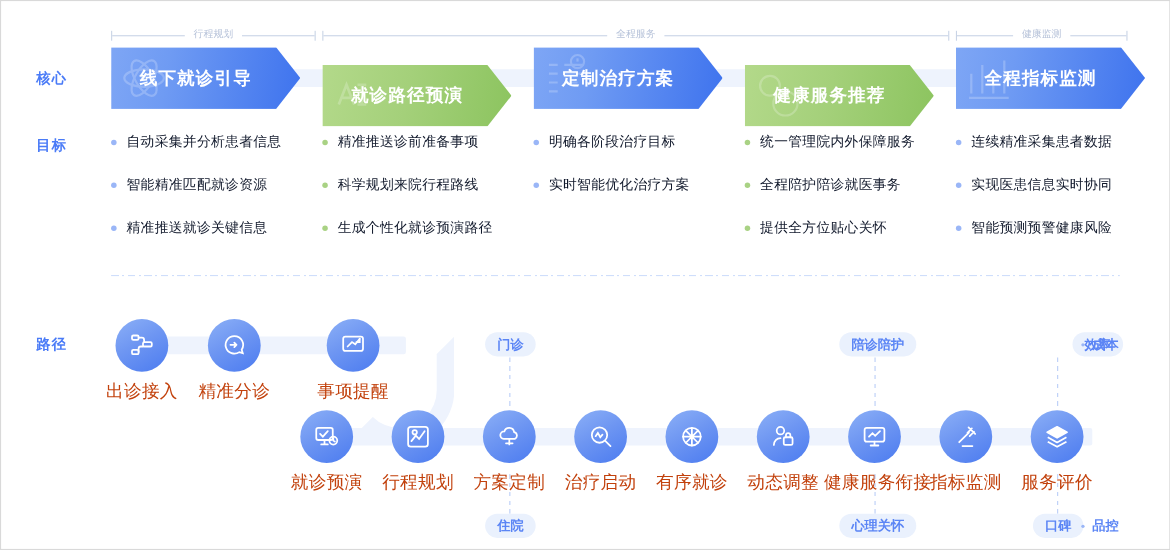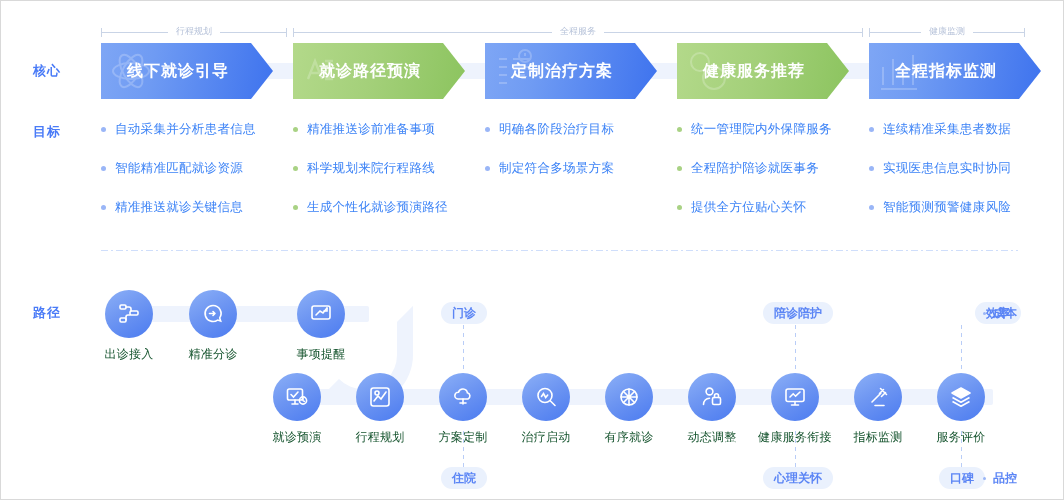--- a/index.html
+++ b/index.html
@@ -72,21 +72,21 @@
     font-size:16px;
     font-weight:bold;
     letter-spacing:1px;
     -webkit-clip-path:polygon(0 0, calc(100% - 22px) 0, 100% 50%, calc(100% - 22px) 100%, 0 100%);
     clip-path:polygon(0 0, calc(100% - 22px) 0, 100% 50%, calc(100% - 22px) 100%, 0 100%);
     box-sizing:border-box;
     padding-right:18px;
     overflow:hidden;
   }
   .chev.blue{background:linear-gradient(100deg,#7ea6f5 0%,#6f9bf3 30%,#3e73ee 100%);}
-  .chev.green{background:linear-gradient(100deg,#b3d98a 0%,#a4d07a 45%,#8cc45f 100%);}
+  .chev.green{background:linear-gradient(100deg,#b3d98a 0%,#a4d07a 45%,#8cc45f 100%);margin-top:16px;}
   .chev .wm{
     position:absolute;
     left:6px;top:50%;
     transform:translateY(-50%);
     opacity:.22;
     pointer-events:none;
   }
   .chev .ctext{position:relative;z-index:2;}
 
   
@@ -94,21 +94,21 @@
   .goal-item{
     display:flex;align-items:center;
     height:20px;margin-bottom:19px;
     white-space:nowrap;
   }
   .goal-item .dot{
     width:5px;height:5px;border-radius:50%;
     margin-right:9px;flex:0 0 auto;
   }
   .goal-item .gtext{
-    font-size:12.5px;color:#3b82f6;letter-spacing:.3px;
+    font-size:12.5px;color:#0f172a;letter-spacing:.3px;
   }
 
   
   .divider{
     position:absolute;
     left:100px;right:45px;top:249px;
     height:1px;
     background-image:repeating-linear-gradient(to right,
       #cfdefb 0px,#cfdefb 7px,
       transparent 7px,transparent 10px,
@@ -140,21 +140,21 @@
   .node{position:absolute;width:92px;text-align:center;}
   .node .circle{
     width:48px;height:48px;border-radius:50%;
     margin:0 auto;
     background:linear-gradient(150deg,#8cb0f7 0%,#6e96f2 45%,#4b7bf0 100%);
     display:flex;align-items:center;justify-content:center;
     position:relative;
   }
   .node .nlabel{
     margin-top:8px;
-    font-size:12px;color:#14532d;letter-spacing:.3px;white-space:nowrap;
+    font-size:16px;color:#c2410c;letter-spacing:.3px;white-space:nowrap;
   }
 
   .pill{
     position:absolute;
     height:22px;line-height:22px;
     padding:0 11px;
     border-radius:11px;
     background:#eaf1fd;
     color:#5b85f5;
     font-size:12px;
@@ -302,21 +302,21 @@
     </div>
   </div>
 
   <div class="goal-col" style="left:484px;width:190px;">
     <div class="goal-item">
       <span class="dot" style="background:#9ab6f7"></span>
       <span class="gtext">明确各阶段治疗目标</span>
     </div>
     <div class="goal-item">
       <span class="dot" style="background:#9ab6f7"></span>
-      <span class="gtext">制定符合多场景方案</span>
+      <span class="gtext">实时智能优化治疗方案</span>
     </div>
   </div>
 
   <div class="goal-col" style="left:676px;width:190px;">
     <div class="goal-item">
       <span class="dot" style="background:#a9d284"></span>
       <span class="gtext">统一管理院内外保障服务</span>
     </div>
     <div class="goal-item">
       <span class="dot" style="background:#a9d284"></span>

